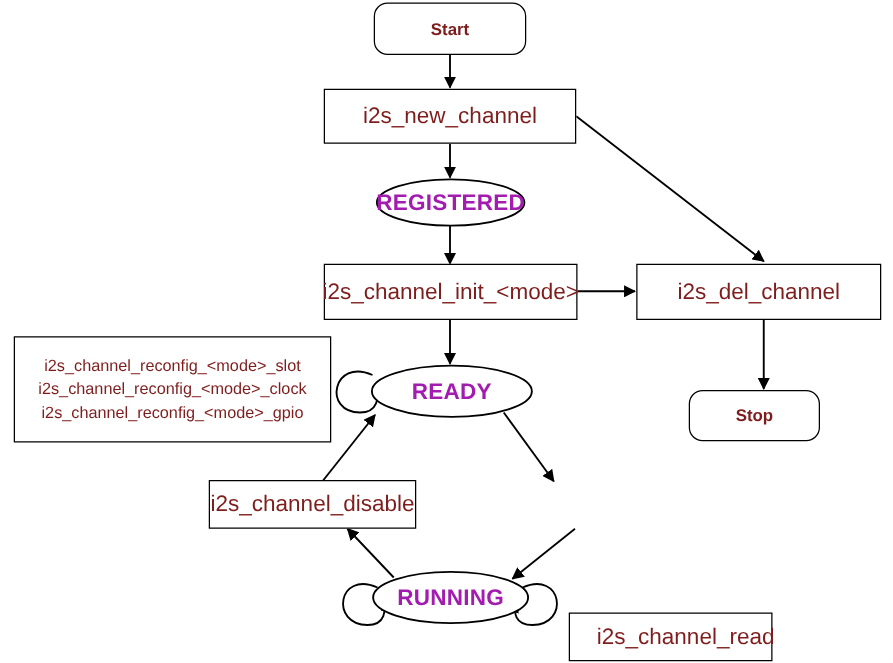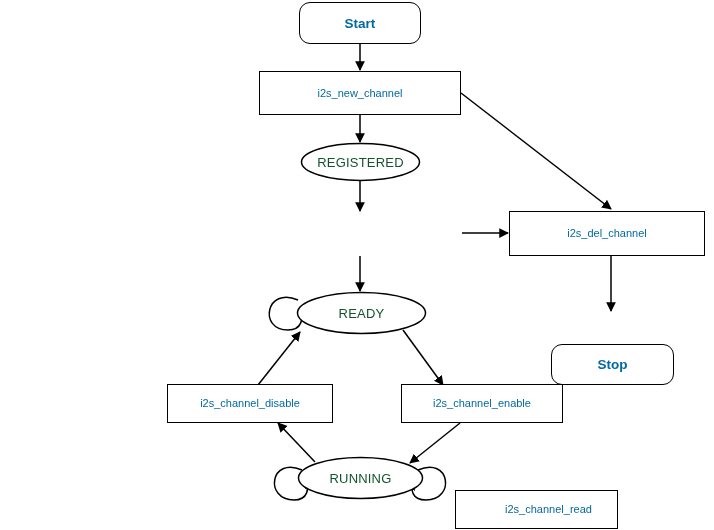--- a/index.html
+++ b/index.html
@@ -25,43 +25,43 @@
     pointer-events: none;
   }
   .node {
     position: absolute;
     box-sizing: border-box;
     display: flex;
     align-items: center;
     justify-content: center;
     text-align: center;
     background: #ffffff;
-    color: #0369a1;
+    color: #7f1d1d;
   }
   .rect {
     border: 1.6px solid #000000;
-    font-size: 11px;
+    font-size: 18px;
     line-height: 1.28;
   }
   .terminal {
     border: 1.6px solid #000000;
     border-radius: 11px;
     font-size: 13.5px;
     font-weight: bold;
   }
   .multiline {
     font-size: 13px;
     line-height: 1.42;
     white-space: pre;
   }
   .state-label {
     position: absolute;
-    color: #14532d;
-    font-weight: normal;
-    font-size: 13px;
+    color: #a21caf;
+    font-weight: bold;
+    font-size: 18px;
     letter-spacing: 0.2px;
     display: flex;
     align-items: center;
     justify-content: center;
     pointer-events: none;
   }
 </style>
 </head>
 <body>
 
@@ -112,42 +112,47 @@
 
   <div class="node rect" style="left:259px; top:71px; width:202px; height:44px;">
     <span>i2s_new_channel</span>
   </div>
 
   <svg style="position:absolute; left:300px; top:142px; width:121px; height:40px;" viewBox="0 0 121 40">
     <ellipse cx="60.5" cy="20" rx="59" ry="18.5" fill="#ffffff" stroke="#000000" stroke-width="1.5"></ellipse>
   </svg>
   <div class="state-label" style="left:300px; top:142px; width:121px; height:40px;">REGISTERED</div>
 
+  <div class="node rect" style="left:259px; top:211px; width:203px; height:45px;">
+    <span>i2s_channel_init_&lt;mode&gt;</span>
+  </div>
 
   <div class="node rect" style="left:509px; top:211px; width:196px; height:45px;">
     <span>i2s_del_channel</span>
   </div>
 
-  <div class="node terminal" style="left:551px; top:312px; width:123px; height:41px;margin-top:32px;">
+  <div class="node terminal" style="left:551px; top:312px; width:105px; height:41px;">
     <span>Stop</span>
   </div>
 
+  <div class="node rect multiline" style="left:11px; top:269px; width:254px; height:85px;">
+    <span>i2s_channel_reconfig_&lt;mode&gt;_slot
+i2s_channel_reconfig_&lt;mode&gt;_clock
+i2s_channel_reconfig_&lt;mode&gt;_gpio</span>
+  </div>
 
   <svg style="position:absolute; left:296px; top:291px; width:131px; height:44px;" viewBox="0 0 131 44">
     <ellipse cx="65.5" cy="22" rx="64" ry="20.5" fill="#ffffff" stroke="#000000" stroke-width="1.5"></ellipse>
   </svg>
   <div class="state-label" style="left:296px; top:291px; width:131px; height:44px;">READY</div>
 
   <div class="node rect" style="left:167px; top:384px; width:166px; height:39px;">
     <span>i2s_channel_disable</span>
   </div>
 
-  <div class="node rect" style="left:401px; top:384px; width:162px; height:39px;">
-    <span>i2s_channel_enable</span>
-  </div>
 
   <svg style="position:absolute; left:297px; top:456px; width:127px; height:44px;" viewBox="0 0 127 44">
     <ellipse cx="63.5" cy="22" rx="62" ry="20.5" fill="#ffffff" stroke="#000000" stroke-width="1.5"></ellipse>
   </svg>
   <div class="state-label" style="left:297px; top:456px; width:127px; height:44px;">RUNNING</div>
 
 
   <div class="node rect" style="left:455px; top:490px; width:163px; height:39px;padding-left:24px;">
     <span>i2s_channel_read</span>
   </div>

